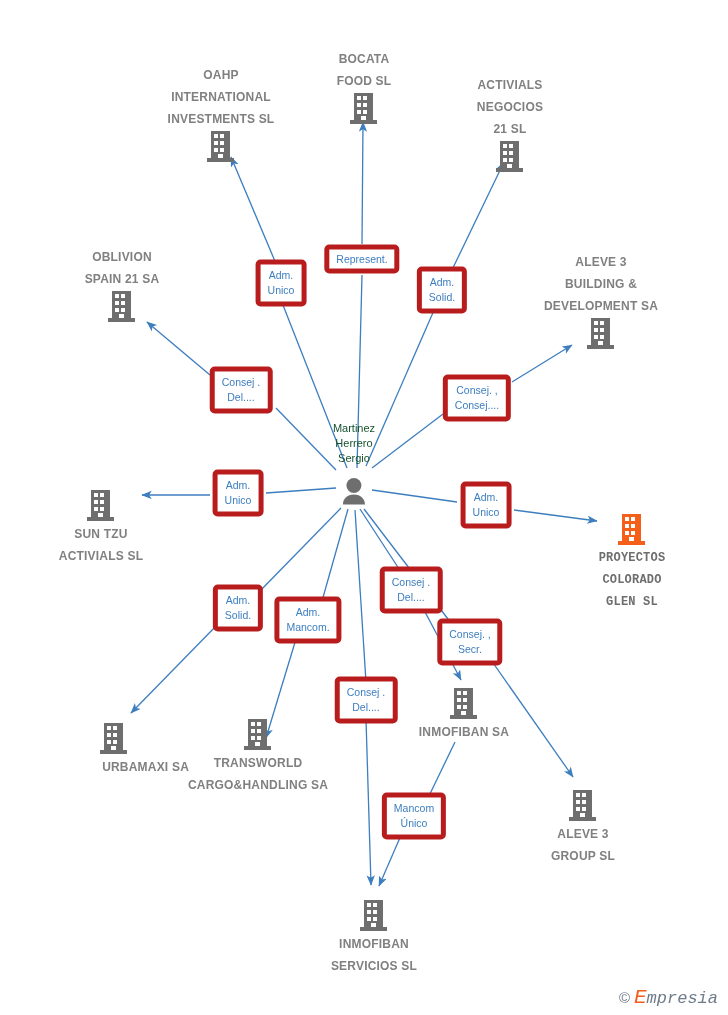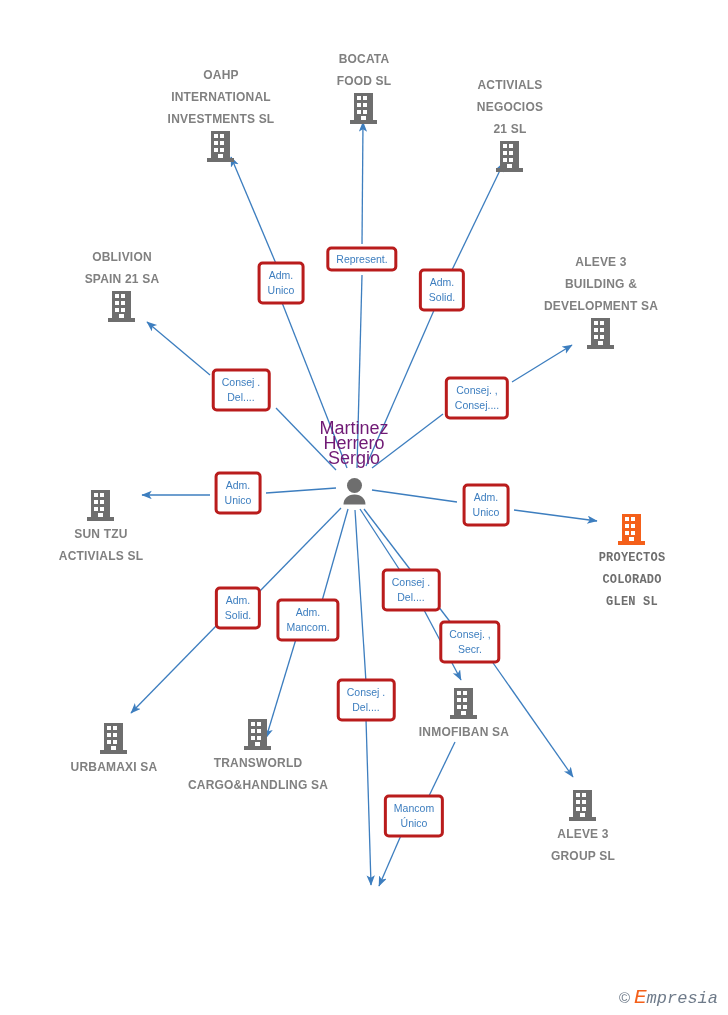--- a/index.html
+++ b/index.html
@@ -44,32 +44,32 @@
   .icon-building {
     display: block;
     margin: 0 auto;
   }
   .person-node {
     position: absolute;
     transform: translate(-50%, -50%);
     text-align: center;
   }
   .person-name {
-    font-size: 18px;
-    color: #701a75;
+    font-size: 11px;
+    color: #14532d;
     line-height: 15px;
     font-weight: normal;
     white-space: pre-line;
     margin-bottom: 12px;
   }
   .edge-label {
     position: absolute;
     transform: translate(-50%, -50%);
     background: #ffffff;
-    border: 3px solid #b91c1c;
+    border: 5px solid #b91c1c;
     border-radius: 5px;
     color: #3d7ebf;
     font-size: 10.5px;
     line-height: 15px;
     padding: 3px 7px 4px 7px;
     text-align: center;
     white-space: pre-line;
     box-sizing: border-box;
   }
   .edge-label.one-line {
@@ -276,21 +276,21 @@
         <rect x="8" y="18" width="4" height="4"></rect>
           <rect x="14" y="18" width="4" height="4"></rect>
         <rect x="12" y="24" width="5" height="4"></rect>
       </g>
     </svg>
     <div class="node-label orange">PROYECTOS
 COLORADO
 GLEN  SL</div>
   </div>
 
-  <div class="node" style="left:114px; top:722px;">
+  <div class="node" style="left:114px; top:722px;text-align:right;">
     <svg class="icon-building" width="30" height="34" viewBox="0 0 30 34">
       <rect x="5" y="1" width="19" height="27" fill="#6e6e6e"></rect>
       <rect x="1" y="28" width="27" height="4" fill="#6e6e6e"></rect>
       <g fill="#ffffff">
         <rect x="8" y="4" width="4" height="4"></rect>
           <rect x="14" y="4" width="4" height="4"></rect>
         <rect x="8" y="11" width="4" height="4"></rect>
           <rect x="14" y="11" width="4" height="4"></rect>
         <rect x="8" y="18" width="4" height="4"></rect>
           <rect x="14" y="18" width="4" height="4"></rect>
@@ -346,20 +346,37 @@
           <rect x="14" y="11" width="4" height="4"></rect>
         <rect x="8" y="18" width="4" height="4"></rect>
           <rect x="14" y="18" width="4" height="4"></rect>
         <rect x="12" y="24" width="5" height="4"></rect>
       </g>
     </svg>
     <div class="node-label">ALEVE 3
 GROUP SL</div>
   </div>
 
+  <div class="node" style="left:374px; top:899px;">
+    <svg class="icon-building" width="30" height="34" viewBox="0 0 30 34">
+      <rect x="5" y="1" width="19" height="27" fill="#6e6e6e"></rect>
+      <rect x="1" y="28" width="27" height="4" fill="#6e6e6e"></rect>
+      <g fill="#ffffff">
+        <rect x="8" y="4" width="4" height="4"></rect>
+          <rect x="14" y="4" width="4" height="4"></rect>
+        <rect x="8" y="11" width="4" height="4"></rect>
+          <rect x="14" y="11" width="4" height="4"></rect>
+        <rect x="8" y="18" width="4" height="4"></rect>
+          <rect x="14" y="18" width="4" height="4"></rect>
+        <rect x="12" y="24" width="5" height="4"></rect>
+      </g>
+    </svg>
+    <div class="node-label">INMOFIBAN
+SERVICIOS SL</div>
+  </div>
 
   <div class="person-node" style="left:354px; top:463px;">
     <div class="person-name">Martinez
 Herrero
 Sergio</div>
     <svg width="36" height="28" viewBox="0 0 36 28" style="display:block;margin:0 auto;">
       <circle cx="18" cy="8" r="7.5" fill="#6e6e6e"></circle>
       <path d="M18,17 C25,17 29,21.5 29,27 L7,27 C7,21.5 11,17 18,17 Z" fill="#6e6e6e"></path>
     </svg>
   </div>

